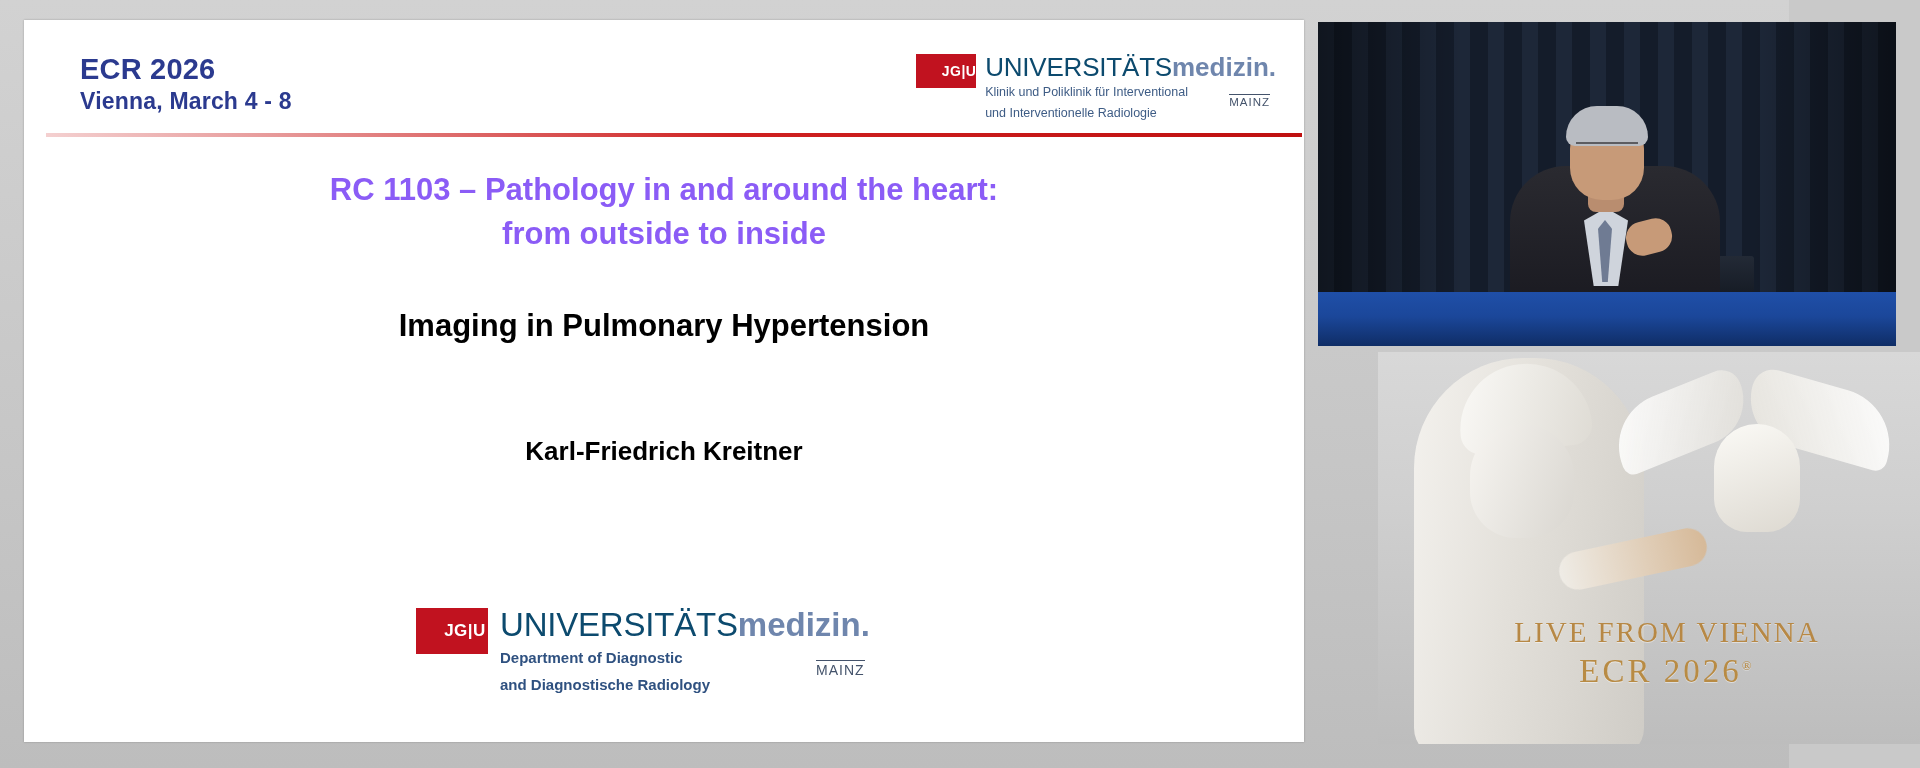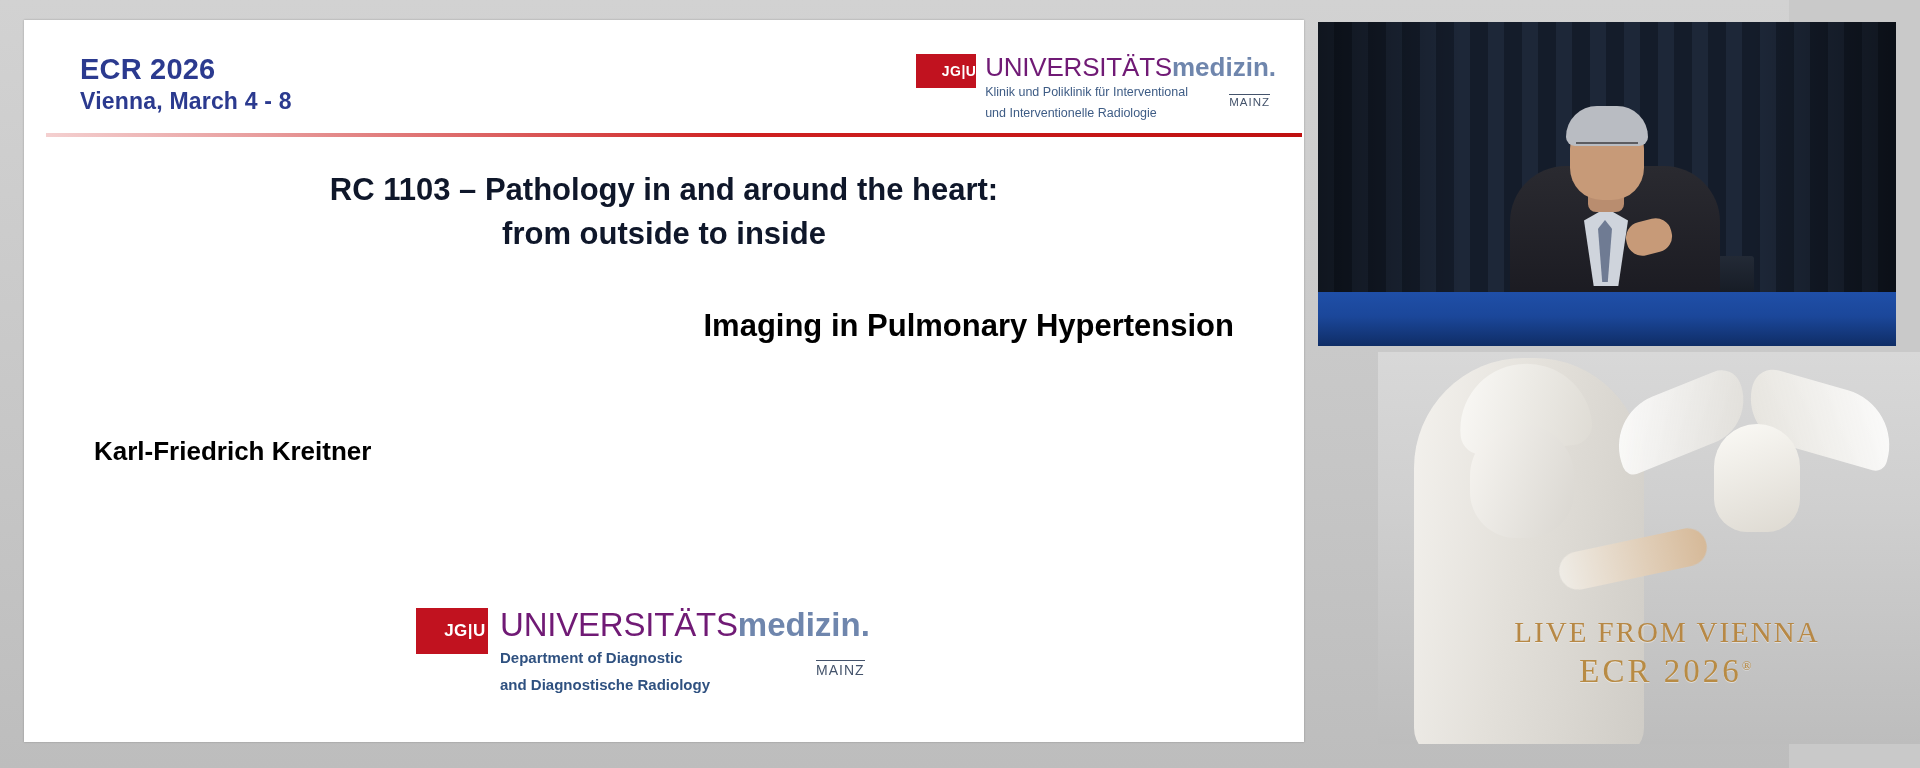--- a/index.html
+++ b/index.html
@@ -75,21 +75,21 @@
     padding-left: 26px;
   }
   .umlogo .um-text { display: flex; flex-direction: column; }
   .umlogo .um-title {
     color: #6f86ad;
     font-weight: bold;
     white-space: nowrap;
     line-height: 1;
   }
   .umlogo .um-title .thin {
-    color: #701a75;
+    color: #0c4a6e;
     font-weight: normal;
     letter-spacing: -0.2px;
   }
   .umlogo .um-sub {
     color: #3f5e86;
     line-height: 1.25;
     white-space: nowrap;
   }
   .umlogo .um-mainz {
     color: #44536b;
@@ -113,37 +113,37 @@
     top: 118px;
     width: 100%;
   }
 
   .slide-title {
     margin: 0;
     padding: 30px 70px 0 70px;
     text-align: center;
     font-size: 31px;
     font-weight: bold;
-    color: #0f172a;
+    color: #8b5cf6;
     line-height: 1.42;
   }
 
   .slide-subtitle {
     margin: 0;
     padding: 52px 70px 0 70px;
-    text-align: right;
+    text-align: center;
     font-size: 31px;
     font-weight: bold;
     color: #000000;
   }
 
   .slide-author {
     margin: 0;
     padding: 92px 70px 0 70px;
-    text-align: left;
+    text-align: center;
     font-size: 26px;
     font-weight: bold;
     color: #000000;
   }
 
   
   #footer-logo {
     left: 392px;
     top: 588px;
   }

